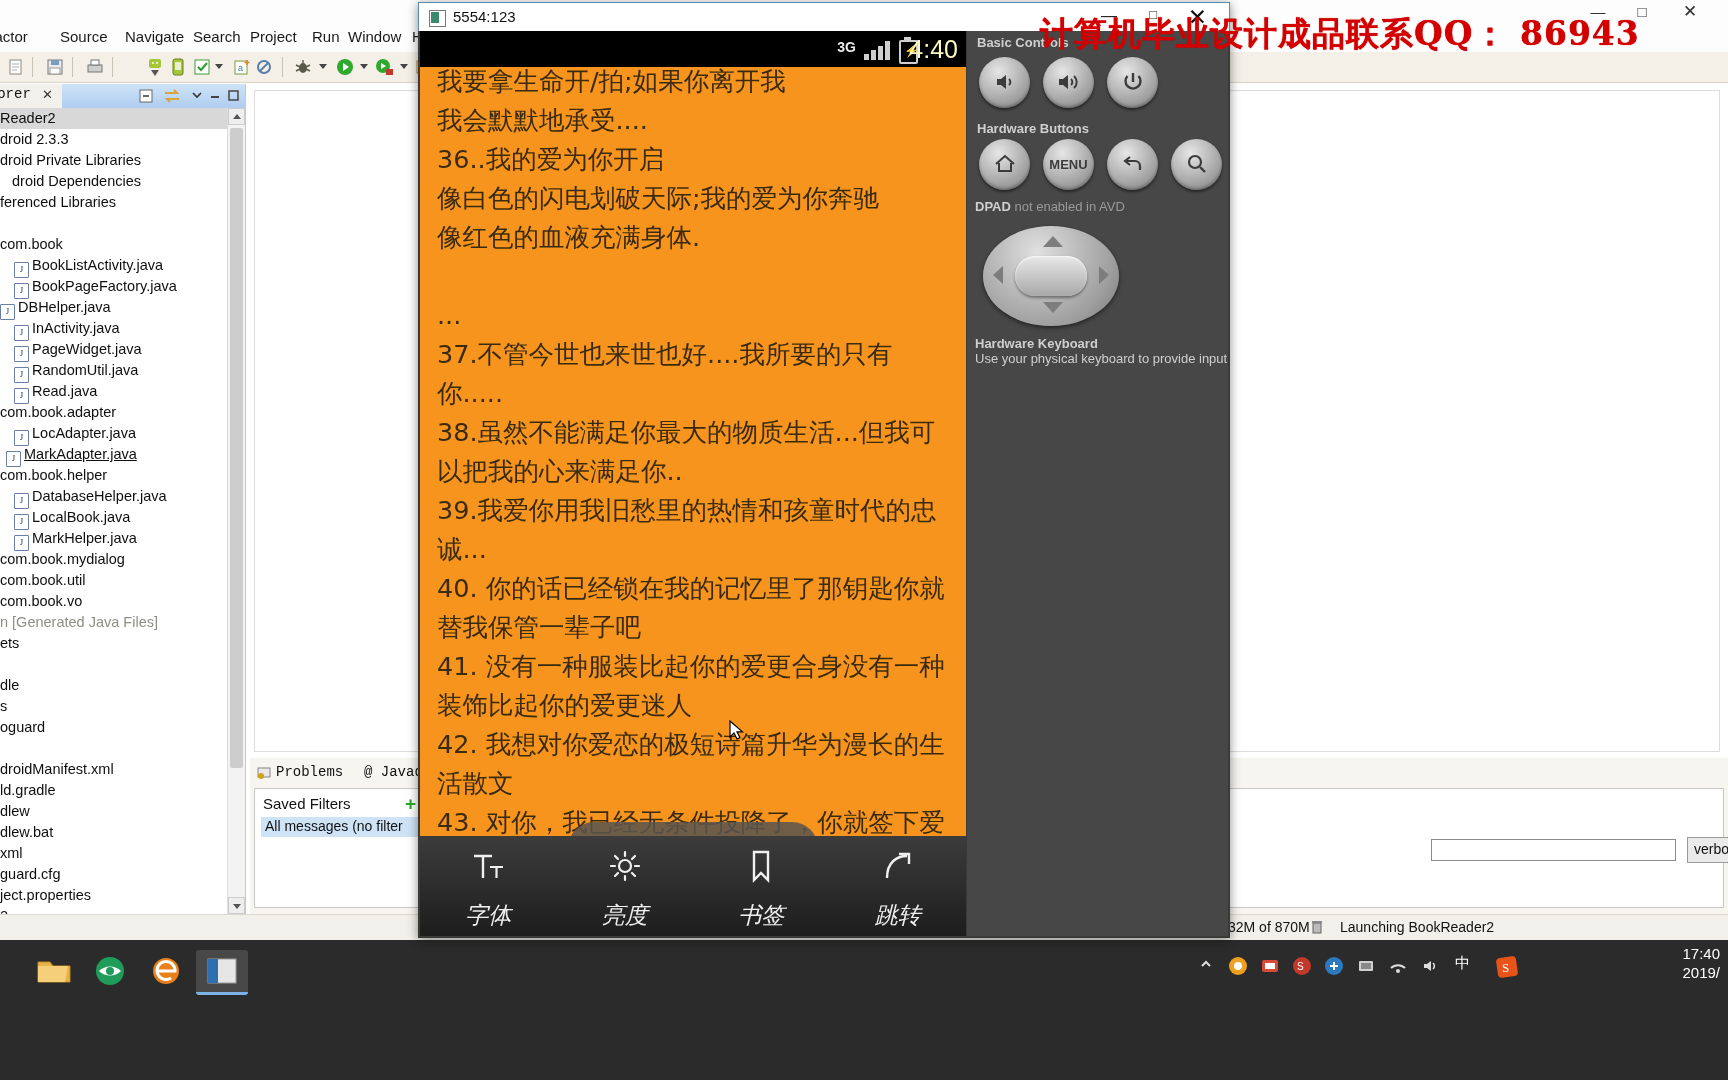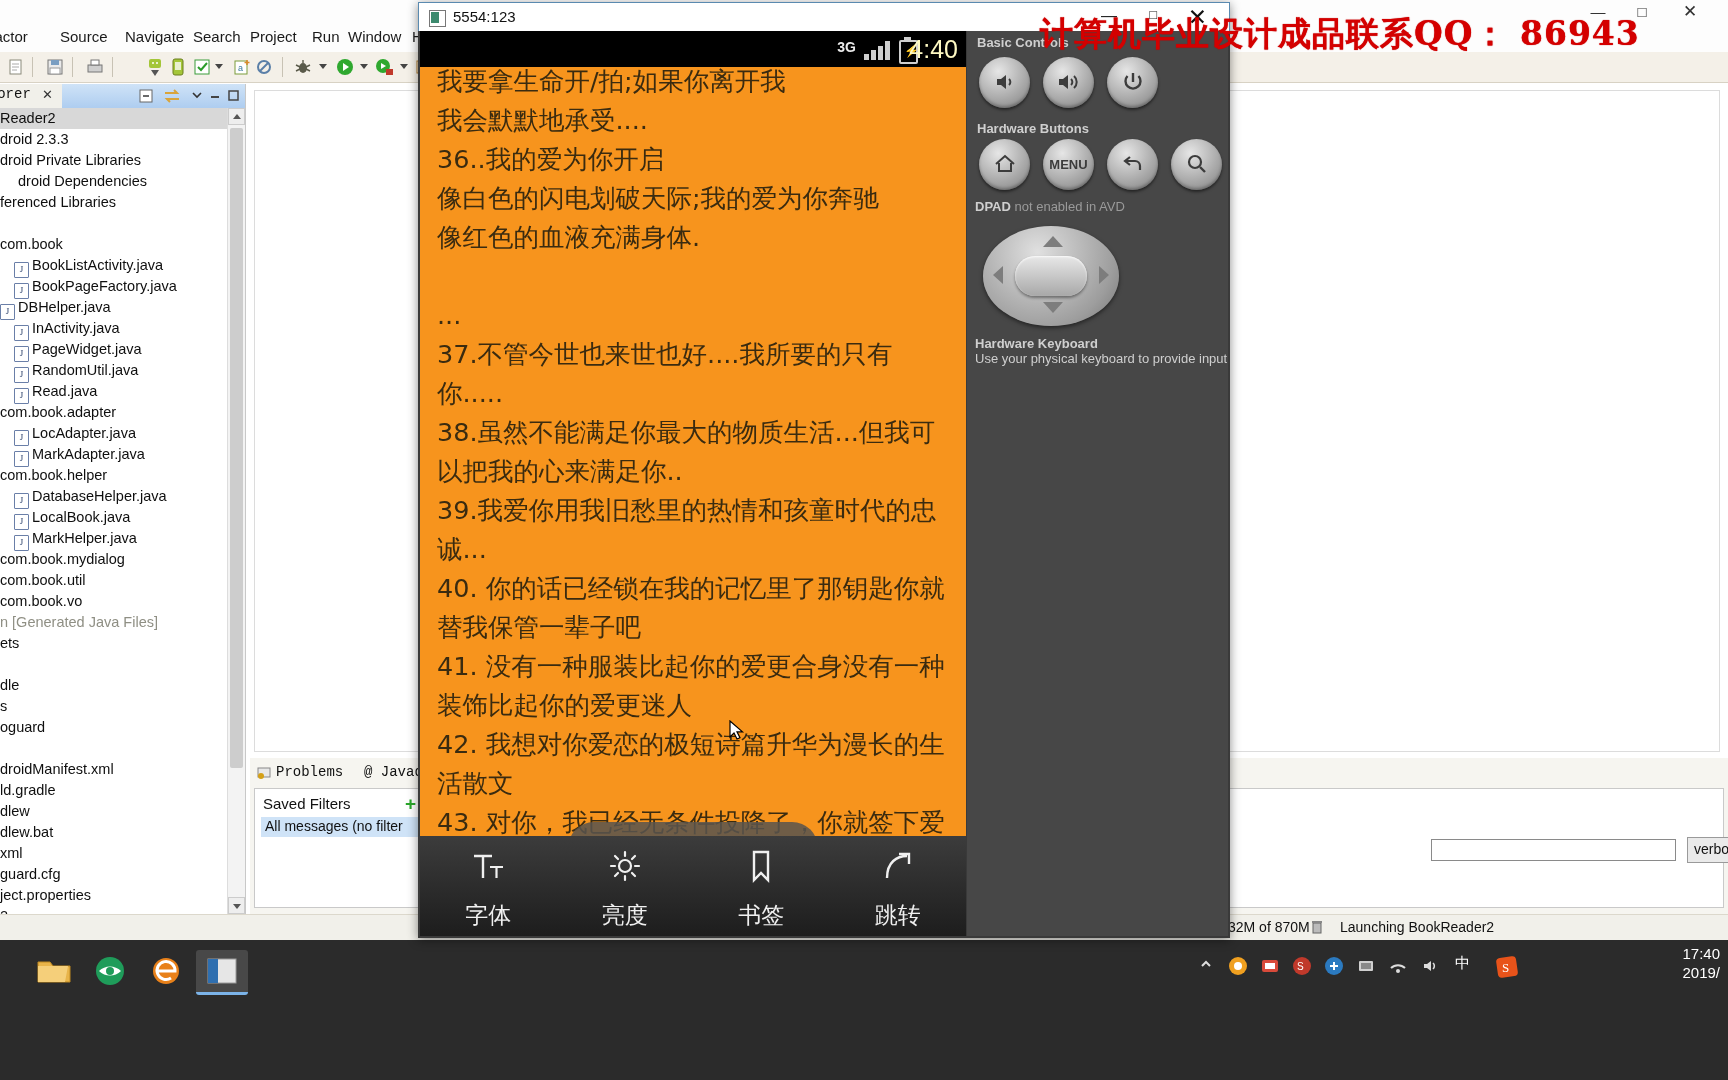--- a/index.html
+++ b/index.html
@@ -119,21 +119,21 @@
   #booktext p{margin:3px;white-space:pre-wrap;word-break:break-all;}
 
   #pct{position:absolute;right:16px;bottom:12px;font-size:25px;color:#3a2b10;font-family:"DejaVu Sans",sans-serif;}
 
   #toast{position:absolute;left:50%;transform:translateX(-50%);bottom:52px;
       background:rgba(88,84,78,.86);color:#fff;border-radius:26px;padding:13px 44px;
       font-size:27px;font-family:"DejaVu Sans",sans-serif;white-space:nowrap;}
 
   #bottombar{position:absolute;left:0;bottom:0;width:546px;height:100px;
       background:linear-gradient(#3c3c3c,#1d1d1d);display:flex;}
-  .bb{flex:1;position:relative;text-align:center;color:#f0f0f0;}
+  .bb{flex:1;position:relative;text-align:center;color:#f0f0f0;font-style:italic;}
   .bb .gl{display:block;height:52px;padding-top:12px;}
   .bb .lb{display:block;font-size:23px;font-family:"DejaVu Sans",sans-serif;}
 
   
   #emu-ctrl{position:absolute;left:549px;top:29px;width:261px;height:905px;background:#474747;}
   .sect-lbl{position:absolute;font-size:13px;color:#cfcfcf;font-weight:bold;white-space:nowrap;}
   .sect-lbl .dim{color:#9a9a9a;font-weight:normal;}
   .rbtn{position:absolute;width:51px;height:51px;border-radius:50%;
      background:radial-gradient(circle at 38% 28%, #e6e6e6, #9a9a9a 72%, #6e6e6e 100%);
      box-shadow:0 2px 3px rgba(0,0,0,.5), inset 0 -2px 3px rgba(0,0,0,.25);}
@@ -306,34 +306,34 @@
       <div class="exp-tbi" style="left:226px">
         <svg width="14" height="14" viewBox="0 0 14 14">
             <rect x="3" y="3" width="9" height="9" fill="none" stroke="#444" stroke-width="1.5"></rect>
           </svg>
       </div>
     </div>
     <div id="exp-tree">
         <div class="trow sel" style="padding-left: 0px;"><span>Reader2</span></div>
         <div class="trow" style="padding-left: 0px;"><span>droid 2.3.3</span></div>
         <div class="trow" style="padding-left: 0px;"><span>droid Private Libraries</span></div>
-        <div class="trow" style="padding-left: 18px;"><span>droid Dependencies</span></div>
+        <div class="trow" style="padding-left: 12px;"><span>droid Dependencies</span></div>
         <div class="trow" style="padding-left: 0px;"><span>ferenced Libraries</span></div>
         <div class="trow" style="padding-left: 0px;"><span></span></div>
         <div class="trow" style="padding-left: 0px;"><span>com.book</span></div>
         <div class="trow" style="padding-left: 14px;"><span class="jico">J</span><span>BookListActivity.java</span></div>
         <div class="trow" style="padding-left: 14px;"><span class="jico">J</span><span>BookPageFactory.java</span></div>
         <div class="trow" style=""><span class="jico">J</span><span>DBHelper.java</span></div>
         <div class="trow" style="padding-left: 14px;"><span class="jico">J</span><span>InActivity.java</span></div>
         <div class="trow" style="padding-left: 14px;"><span class="jico">J</span><span>PageWidget.java</span></div>
         <div class="trow" style="padding-left: 14px;"><span class="jico">J</span><span>RandomUtil.java</span></div>
         <div class="trow" style="padding-left: 14px;"><span class="jico">J</span><span>Read.java</span></div>
         <div class="trow" style="padding-left: 0px;"><span>com.book.adapter</span></div>
         <div class="trow" style="padding-left: 14px;"><span class="jico">J</span><span>LocAdapter.java</span></div>
-        <div class="trow" style="padding-left: 14px;"><span class="jico">J</span><span>MarkAdapter.java</span></div>
+        <div class="trow" style="padding-left: 6px; text-decoration: underline;"><span class="jico">J</span><span>MarkAdapter.java</span></div>
         <div class="trow" style="padding-left: 0px;"><span>com.book.helper</span></div>
         <div class="trow" style="padding-left: 14px;"><span class="jico">J</span><span>DatabaseHelper.java</span></div>
         <div class="trow" style="padding-left: 14px;"><span class="jico">J</span><span>LocalBook.java</span></div>
         <div class="trow" style="padding-left: 14px;"><span class="jico">J</span><span>MarkHelper.java</span></div>
         <div class="trow" style="padding-left: 0px;"><span>com.book.mydialog</span></div>
         <div class="trow" style="padding-left: 0px;"><span>com.book.util</span></div>
         <div class="trow" style="padding-left: 0px;"><span>com.book.vo</span></div>
         <div class="trow gen" style="padding-left: 0px;"><span>n [Generated Java Files]</span></div>
         <div class="trow" style="padding-left: 0px;"><span>ets</span></div>
         <div class="trow" style="padding-left: 0px;"><span></span></div>

